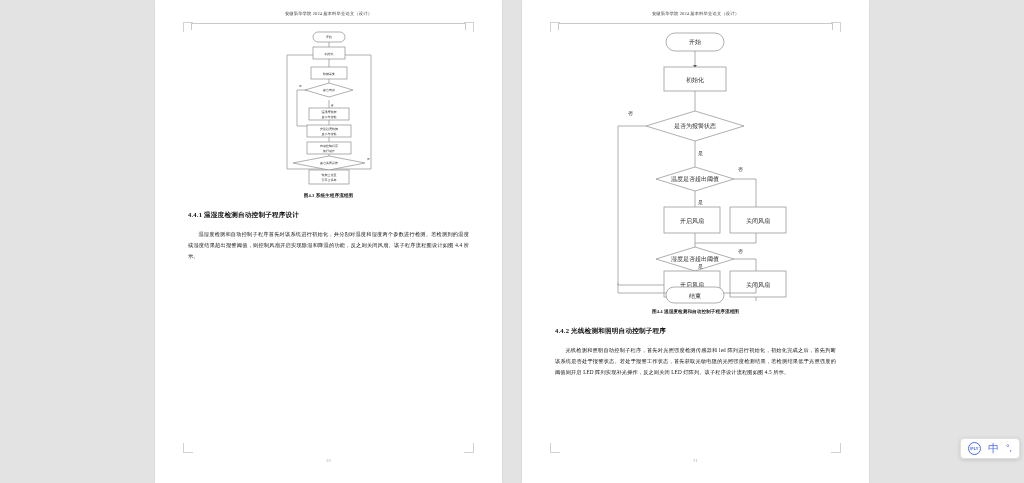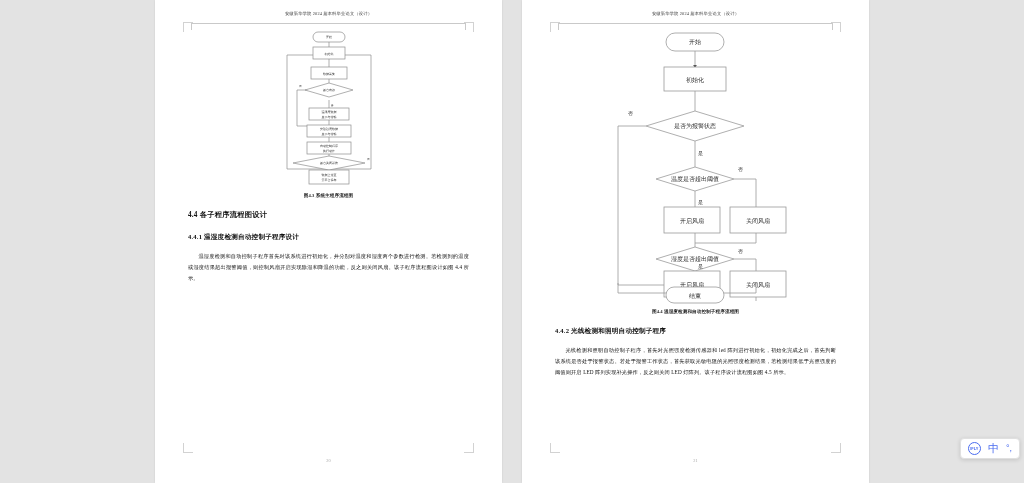--- a/index.html
+++ b/index.html
@@ -130,21 +130,20 @@
           </g>
           <g font-size="2.6" fill="#666">
             <text x="50" y="58">否</text>
             <text x="82" y="77">是</text>
             <text x="118" y="131">否</text>
           </g>
         </svg>
       </div>
       <div class="fig-cap">图4.3  系统主程序流程图</div>
 
-      <h2 class="h2">4.4  各子程序流程图设计</h2>
       <h3 class="h3">4.4.1  温湿度检测自动控制子程序设计</h3>
       <p class="body">温湿度检测和自动控制子程序首先对该系统进行初始化，并分别对温度和湿度两个参数进行检测。若检测到的温度或湿度结果超出报警阈值，则控制风扇开启实现除湿和降温的功能，反之则关闭风扇。该子程序流程图设计如图 4.4 所示。</p>
     </div>
     <div class="crop tl" style="left:28px;top:22px;"></div>
     <div class="crop tr" style="right:28px;top:22px;"></div>
     <div class="crop bl" style="left:28px;bottom:30px;"></div>
     <div class="crop br" style="right:28px;bottom:30px;"></div>
     <div class="pg-num">20</div>
   </div>
 

